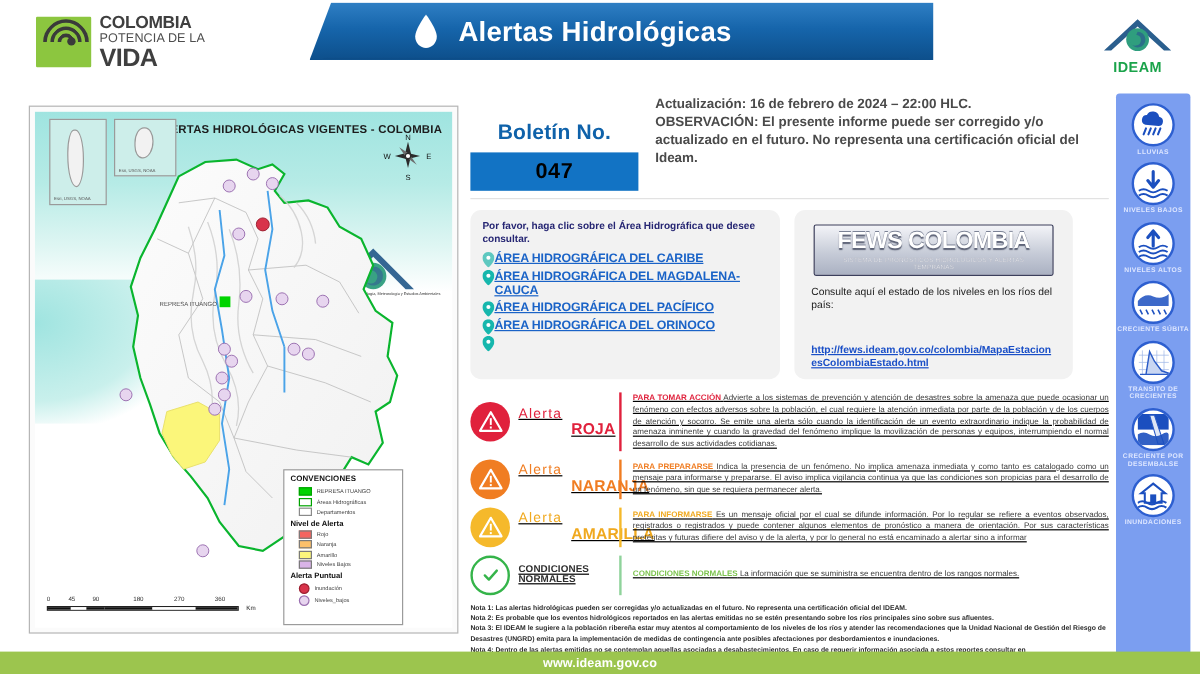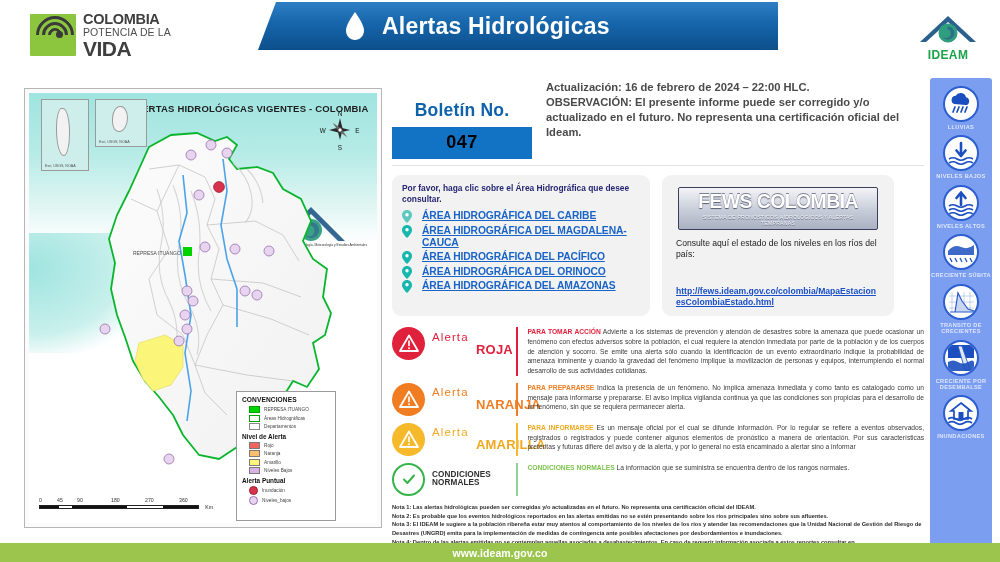--- a/index.html
+++ b/index.html
@@ -95,36 +95,36 @@
   .bulletin-right .l { display:block; }
 
   .hr-top { border-top:1px solid #e2e2e2; margin:6px 0 9px; }
 
   .panels { display:flex; gap:12px; }
   .panel { background:#f2f2f2; border-radius:9px; padding:8px 10px; }
   .panel-links { width:258px; }
   .panel-fews { width:232px; text-align:center; }
 
   .hint { font-size:8.4px; font-weight:bold; color:#262673; line-height:1.25; margin-bottom:6px; }
-  .link-row { display:flex; align-items:flex-start; gap:10px; margin:1.5px 0; }
+  .link-row { display:flex; align-items:flex-start; gap:0; margin:1.5px 0; }
   .pin-ic { width:10px; height:13px; flex:0 0 auto; margin-top:0px;}
   .link-a { font-size:10.3px; font-weight:bold; color:#1a63c7; text-decoration:underline; line-height:1.22; letter-spacing:-.1px;}
 
   .fews-logo { background:linear-gradient(180deg,#f3f4f8,#c7ccd8 55%, #aab1c2);
     border:1.6px solid #3c3f5c; border-radius:2px; padding:4px 6px 3px; margin:4px 6px 8px; }
   .fews-logo .t1 { font-size:19.5px; font-weight:bold; color:#ffffff; letter-spacing:-.6px;
     text-shadow: 0 1px 1px #585e72, 0 -1px 0 #7b8295; line-height:1;}
   .fews-logo .t2 { font-size:5.2px; color:#f0f1f5; letter-spacing:.2px; margin-top:2px;
     text-shadow:0 .5px .5px #6a7085;}
   .fews-text { font-size:8.6px; color:#1b1b1b; line-height:1.3; text-align:left; padding:0 4px;}
   .fews-url { display:block; font-size:8.6px; font-weight:bold; color:#1a4fc7; text-decoration:underline;
               line-height:1.3; text-align:left; padding:0 4px; margin-top:26px; word-break:break-all;}
 
   .alerts { margin-top:11px; }
-  .alert-row { display:flex; align-items:flex-start; margin-bottom:7px; }
+  .alert-row { display:flex; align-items:center; margin-bottom:7px;text-decoration:underline; }
   .alert-badge { width:124px; flex:0 0 auto; display:flex; align-items:center; gap:7px; }
   .a-circle { width:33px; height:33px; border-radius:50%; display:flex; align-items:center; justify-content:center; flex:0 0 auto;}
   .a-labels { line-height:1.05; }
   .a-l1 { font-size:11.5px; letter-spacing:1.1px; }
   .a-l2 { font-size:13px; font-weight:bold; letter-spacing:.2px;padding-left:44px; }
   .a-l2s { font-size:8.2px; font-weight:bold; letter-spacing:.1px; color:#2e2e2e;}
   .a-bar { width:2.4px; align-self:stretch; margin-right:9px; flex:0 0 auto;}
   .a-text { flex:1; font-size:6.7px; line-height:1.45; color:#3a3a3a; text-align:justify; }
   .a-text b { font-weight:bold; }
 
@@ -393,21 +393,20 @@
               <path d="M5 0 C2.2 0 0 2.2 0 5 C0 8.6 5 13 5 13 C5 13 10 8.6 10 5 C10 2.2 7.8 0 5 0 Z" fill="#17b7ad"></path>
               <circle cx="5" cy="4.8" r="1.7" fill="#fff"></circle>
             </svg>
           <a class="link-a" href="#">ÁREA HIDROGRÁFICA DEL ORINOCO</a>
         </div>
         <div class="link-row">
           <svg class="pin-ic" viewBox="0 0 10 13">
               <path d="M5 0 C2.2 0 0 2.2 0 5 C0 8.6 5 13 5 13 C5 13 10 8.6 10 5 C10 2.2 7.8 0 5 0 Z" fill="#17b7ad"></path>
               <circle cx="5" cy="4.8" r="1.7" fill="#fff"></circle>
             </svg>
-          <a class="link-a" href="#">ÁREA HIDROGRÁFICA DEL AMAZONAS</a>
         </div>
       </div>
 
       <div class="panel panel-fews">
         <div class="fews-logo">
           <div class="t1">FEWS COLOMBIA</div>
           <div class="t2">SISTEMA DE PRONÓSTICOS HIDROLÓGICOS Y ALERTAS TEMPRANAS</div>
         </div>
         <div class="fews-text">Consulte aquí el estado de los niveles en los ríos del país:</div>
         <a class="fews-url" href="#">http://fews.ideam.gov.co/colombia/MapaEstacionesColombiaEstado.html</a>

